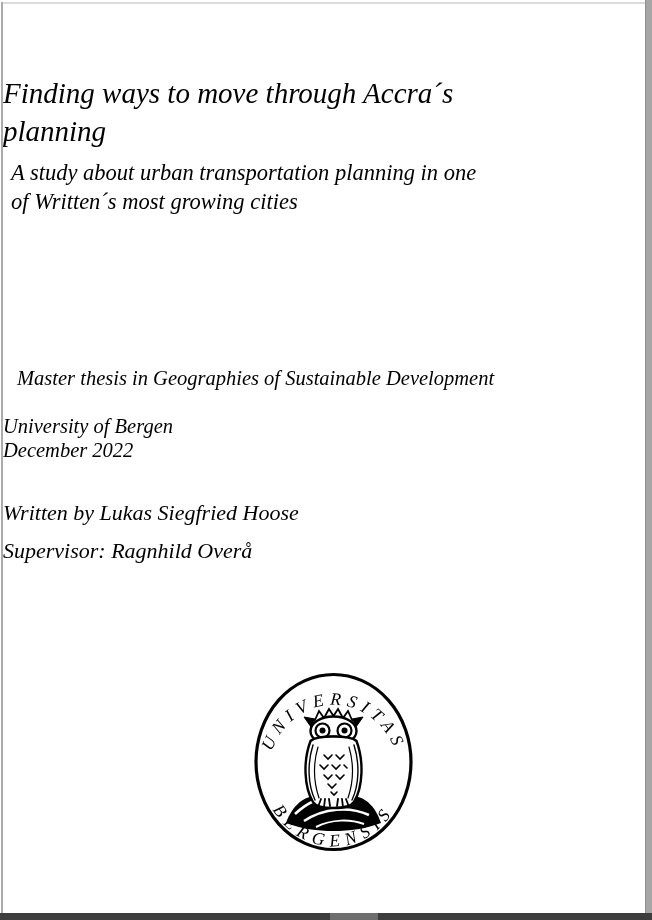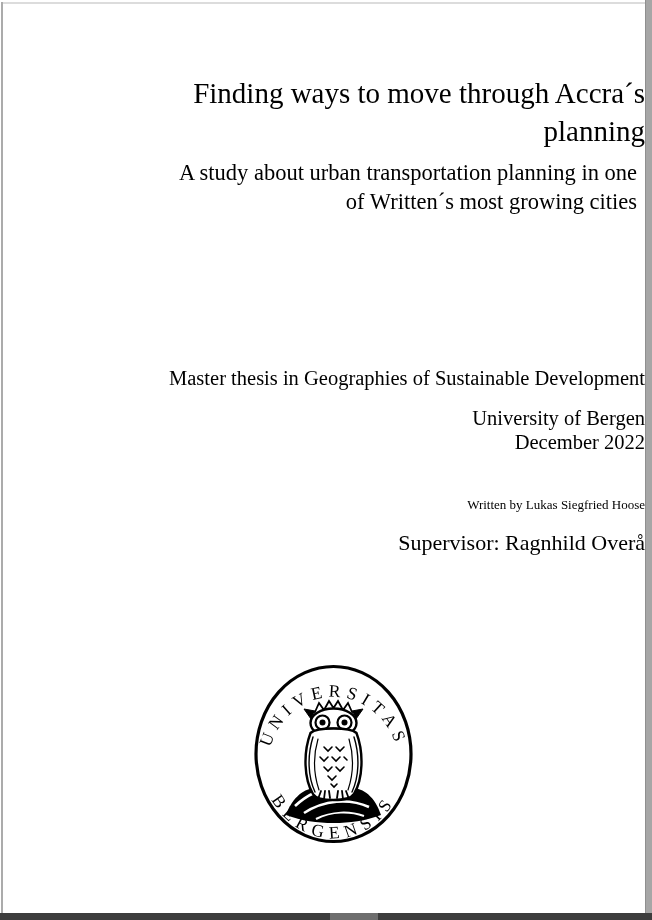--- a/index.html
+++ b/index.html
@@ -7,27 +7,28 @@
     width: 652px; height: 920px;
     background: #ffffff;
     position: relative;
     overflow: hidden;
     font-family: "Liberation Serif", "DejaVu Serif", serif;
     color: #000000;
   }
   .content {
     position: absolute;
     top: 0; left: 3px; right: 7px; bottom: 7px;
-    text-align: right;
+    text-align: left;
+    font-style: italic;
   }
   .title { margin: 74px 0 0 0; font-size: 29px; line-height: 38px; font-weight: normal; }
   .subtitle { margin: 8px; font-size: 22.5px; line-height: 29px; }
   .program { margin: 150px 0 0 0; font-size: 20.5px; line-height: 24px; padding-left: 14px; }
-  .inst-block { margin: 16px 0 0 0; font-size: 20.5px; line-height: 24px; padding-left: 13px; }
-  .author { margin: 40px 0 0 0; font-size: 13px; line-height: 21px; }
+  .inst-block { margin: 24px 0 0 0; font-size: 20.5px; line-height: 24px; }
+  .author { margin: 40px 0 0 0; font-size: 22px; line-height: 21px; }
   .supervisor { margin: 17px 0 0 0; font-size: 22px; line-height: 21px; }
   .seal { margin: 110px auto 0 auto; width: 163px; height: 182px; transform: translateX(9px); }
   .seal svg { display: block; width: 163px; height: 182px; }
   .seal-text { font-family: "Liberation Serif", "DejaVu Serif", serif; fill: #000000; }
 
   
   .edge-top { position: absolute; top: 2px; left: 3px; right: 7px; height: 2px; background: #dcdcdc; }
   .edge-left { position: absolute; top: 2px; left: 1px; width: 2px; bottom: 7px; background: #ababab; }
   .edge-right { position: absolute; top: 0; right: 0; width: 6px; bottom: 7px; background: #a6a6a6; border-left: 1px solid #8f8f8f; }
   .hscrollbar { position: absolute; left: 0; right: 0; bottom: 0; height: 7px; background: #3d3d3d; }

